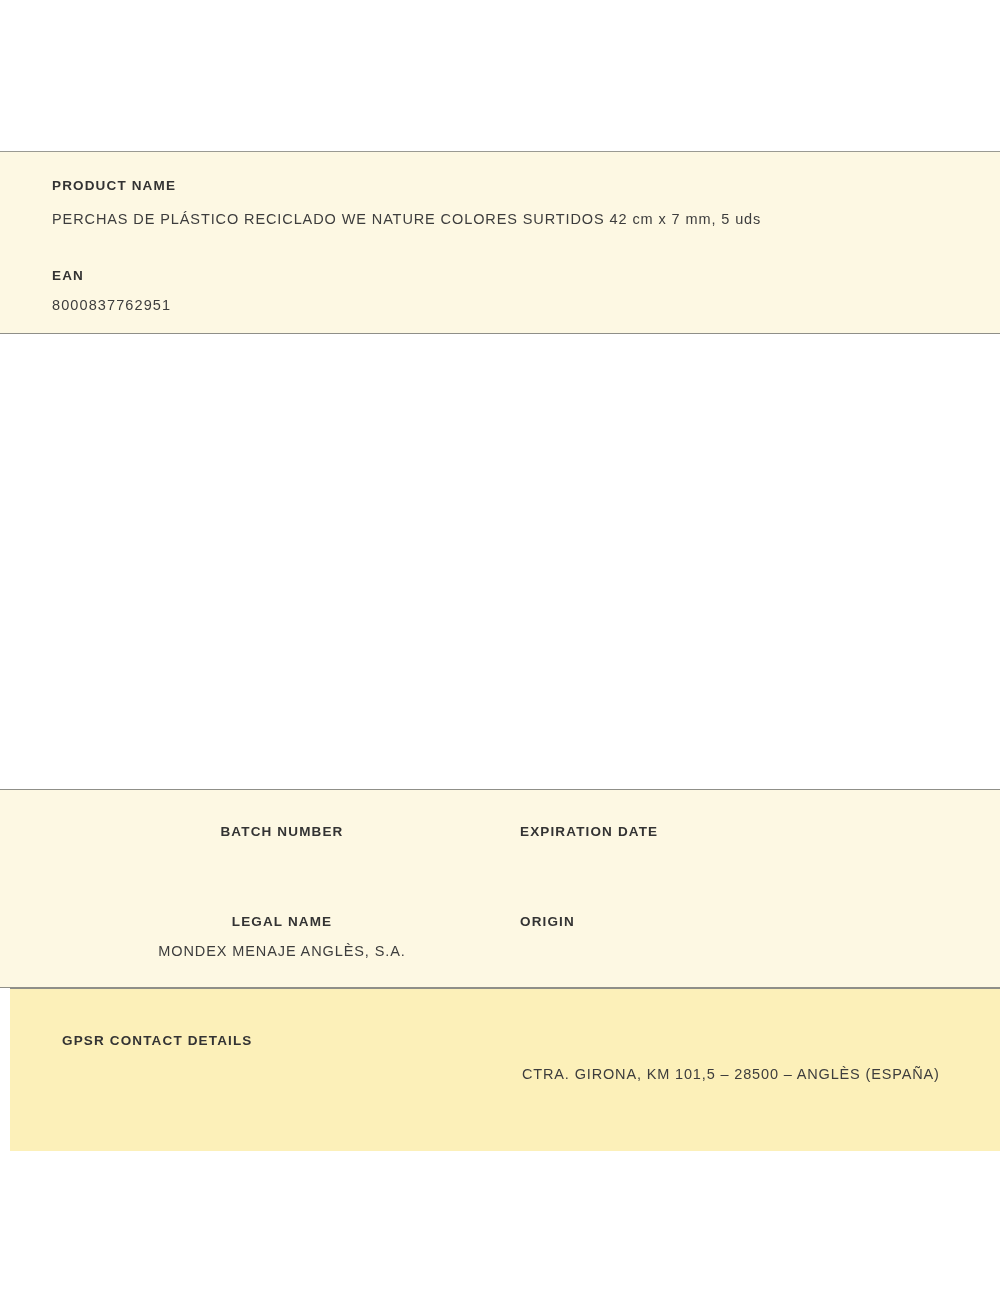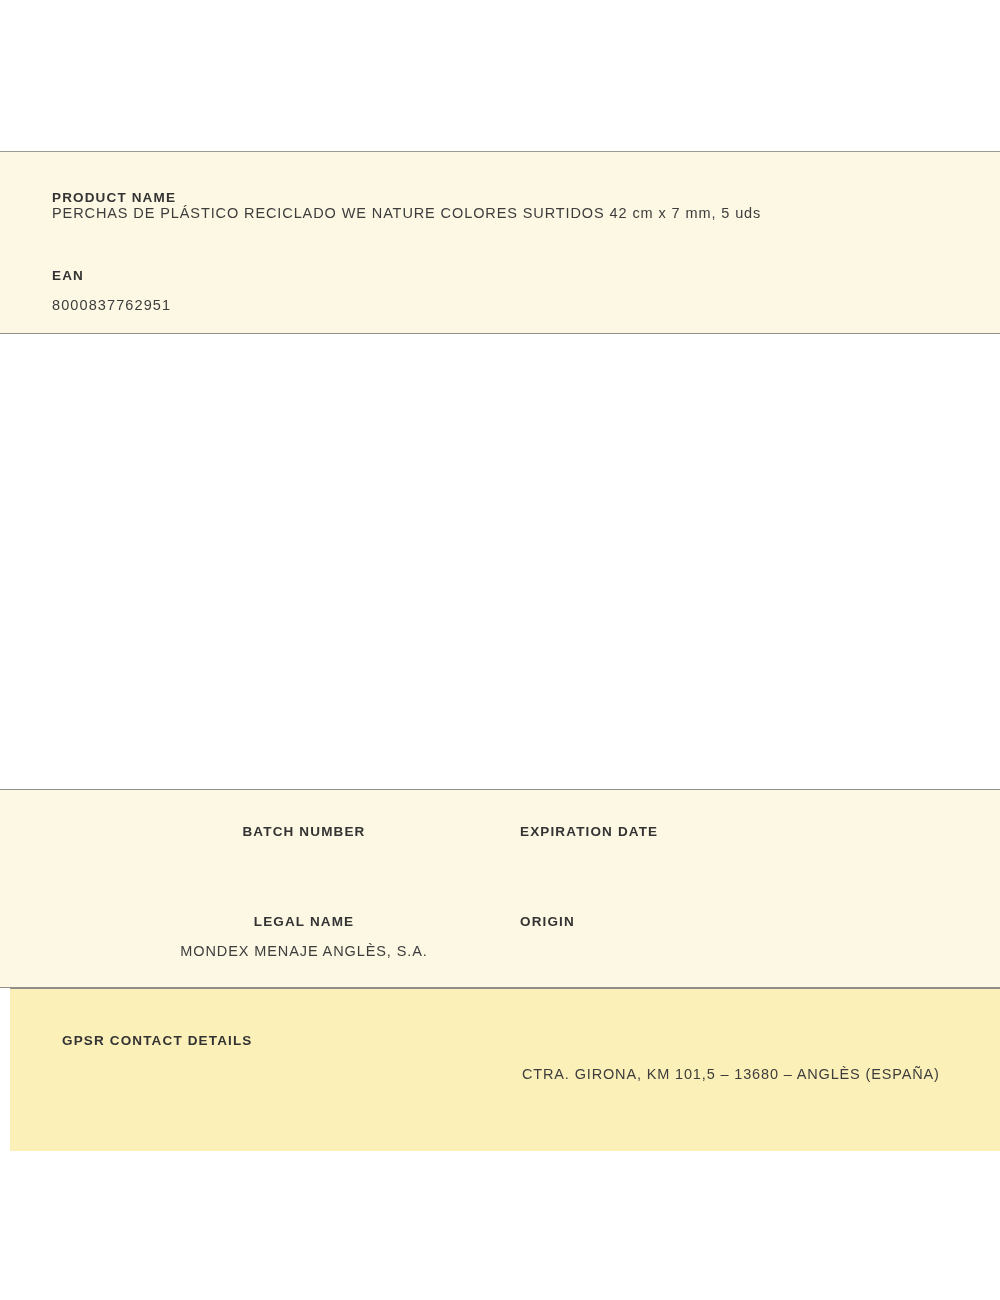--- a/index.html
+++ b/index.html
@@ -48,26 +48,25 @@
     font-size: 14.5px;
     font-weight: normal;
     letter-spacing: 0.9px;
     color: #3d3d3d;
   }
 
   .product-name-label {
     position: absolute;
     left: 52px;
     top: 26px;
-    margin-top: 12px;
   }
   .product-name-value {
     position: absolute;
     left: 52px;
-    top: 53px;
+    top: 59px;
     white-space: nowrap;
   }
   .ean-label {
     position: absolute;
     left: 52px;
     top: 116px;
   }
   .ean-value {
     position: absolute;
     left: 52px;
@@ -93,21 +92,21 @@
     width: 1000px;
     height: 199px;
     background: #fdf8e3;
     border-top: 1px solid #8f8f88;
     border-bottom: 1px solid #8f8f88;
     box-sizing: border-box;
   }
 
   .col-left {
     position: absolute;
-    left: 104px;
+    left: 82px;
     width: 400px;
     text-align: center;
   }
   .col-right {
     position: absolute;
     left: 520px;
     width: 360px;
   }
 
   .batch-label { top: 34px; }
@@ -181,18 +180,18 @@
     <div class="label col-right expiration-label">EXPIRATION DATE</div>
 
     <div class="label col-left legal-label">LEGAL NAME</div>
     <div class="col-left legal-value">MONDEX MENAJE ANGLÈS, S.A.</div>
 
     <div class="label col-right origin-label">ORIGIN</div>
   </div>
 
   <div class="band-gpsr">
     <div class="label gpsr-label">GPSR CONTACT DETAILS</div>
-    <div class="gpsr-value">CTRA. GIRONA, KM 101,5 – 13680 – ANGLÈS (ESPAÑA)</div>
+    <div class="gpsr-value">CTRA. GIRONA, KM 101,5 – 28500 – ANGLÈS (ESPAÑA)</div>
   </div>
 
   <div class="band-footer"></div>
 
 </div>
 
 </body></html>

